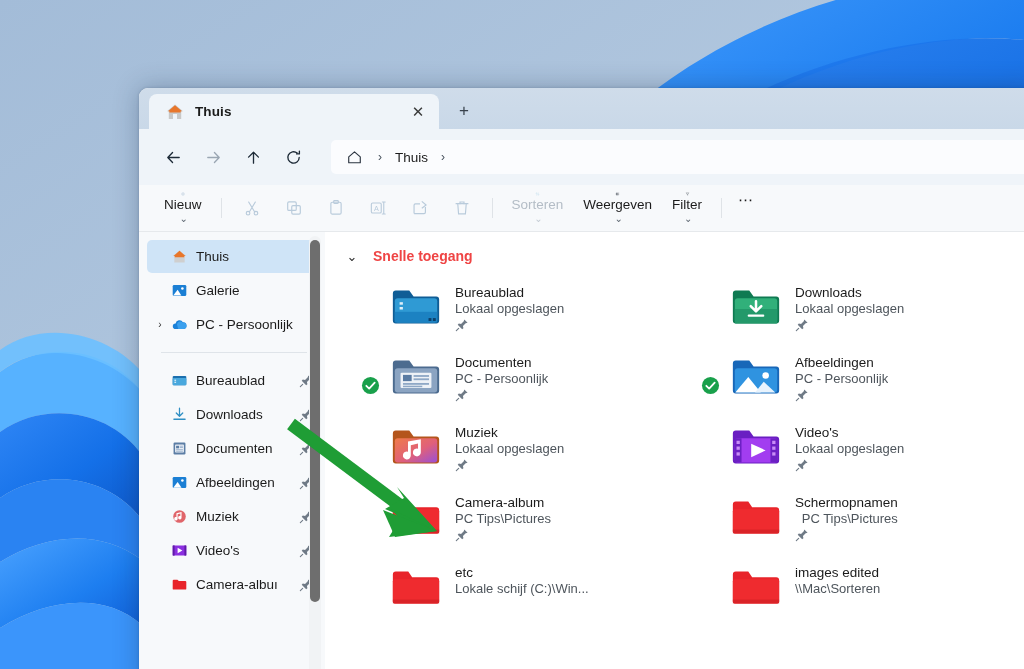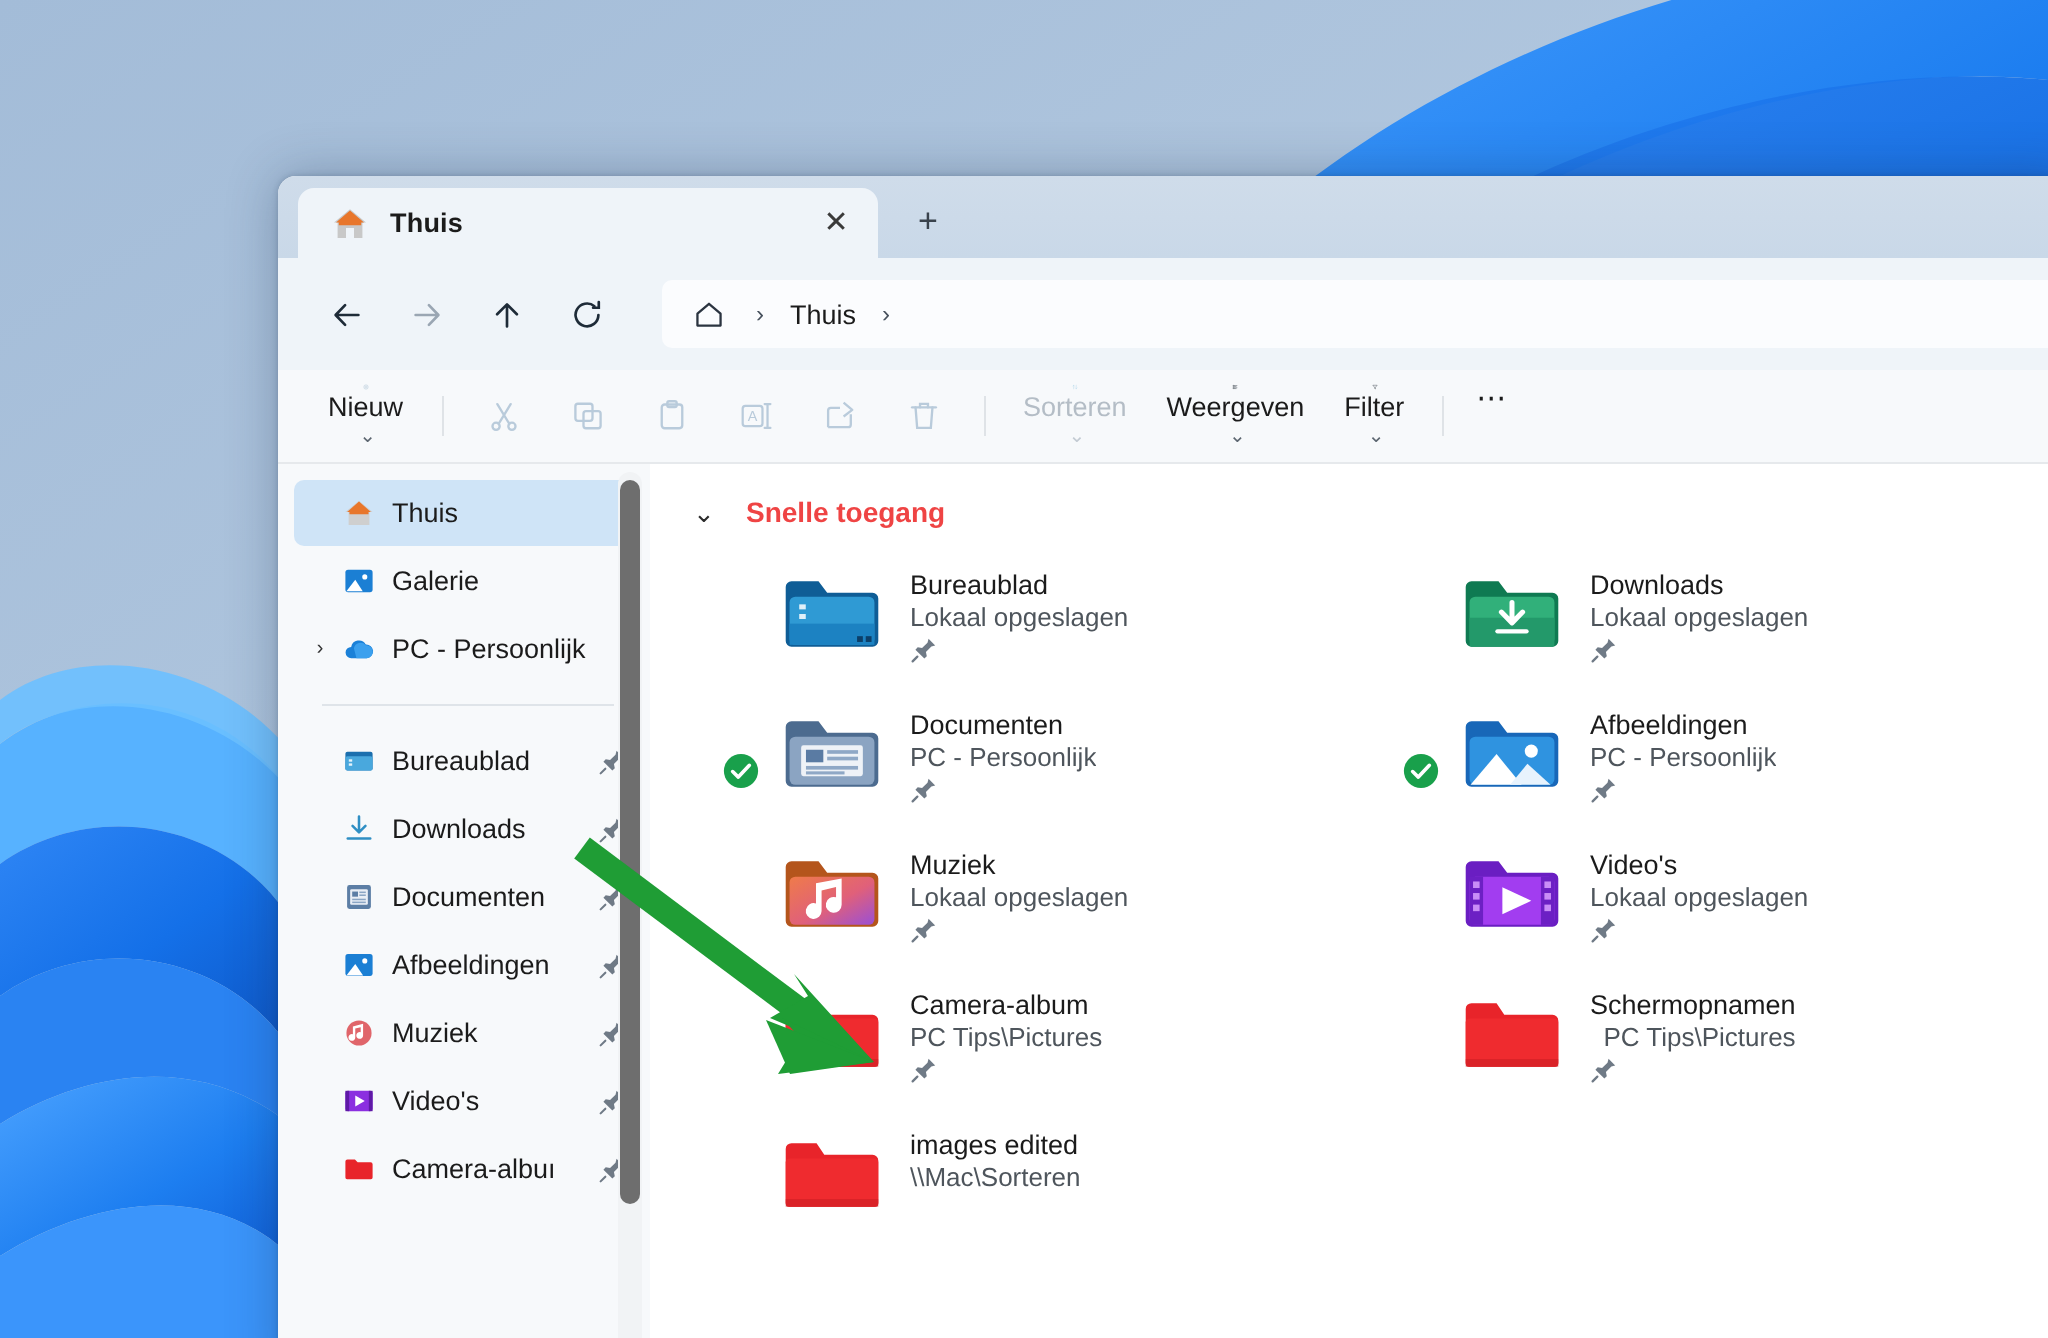--- a/index.html
+++ b/index.html
@@ -718,20 +718,32 @@
             <div class="tile-text">
               <div class="tile-name">Schermopnamen</div>
               <div class="tile-sub">PC Tips\Pictures</div>
               <svg class="tile-pin" viewBox="0 0 16 16">
                 <path d="M10.6 1.6 L14.4 5.4 L12.2 6 L9.1 9.1 L9.6 11.6 L8.2 12.9 L3.1 7.8 L4.4 6.4 L6.9 6.9 L10 3.8 Z" fill="#6f7a86"></path>
                 <path d="M4.2 11.8 L1.5 14.5" stroke="#6f7a86" stroke-width="1.3" stroke-linecap="round"></path>
               </svg>
             </div>
           </div>
 
+          <div class="tile">
+            <div class="tile-check"></div>
+            <svg class="tile-icon" viewBox="0 0 56 56">
+              <path d="M4 15 a3 3 0 0 1 3 -3 H20 L24 18 H49 a3 3 0 0 1 3 3 V43 a2 2 0 0 1 -2 2 H6 a2 2 0 0 1 -2 -2 Z" fill="#e8242a"></path>
+              <rect x="4" y="20" width="48" height="25" rx="2" fill="#ef2b2f"></rect>
+              <rect x="4" y="41" width="48" height="4" fill="#c91d22" opacity=".55"></rect>
+            </svg>
+            <div class="tile-text">
+              <div class="tile-name">etc</div>
+              <div class="tile-sub">Lokale schijf (C:)\Win...</div>
+            </div>
+          </div>
 
           <div class="tile">
             <div class="tile-check"></div>
             <svg class="tile-icon" viewBox="0 0 56 56">
               <path d="M4 15 a3 3 0 0 1 3 -3 H20 L24 18 H49 a3 3 0 0 1 3 3 V43 a2 2 0 0 1 -2 2 H6 a2 2 0 0 1 -2 -2 Z" fill="#e8242a"></path>
               <rect x="4" y="20" width="48" height="25" rx="2" fill="#ef2b2f"></rect>
               <rect x="4" y="41" width="48" height="4" fill="#c91d22" opacity=".55"></rect>
             </svg>
             <div class="tile-text">
               <div class="tile-name">images edited</div>

